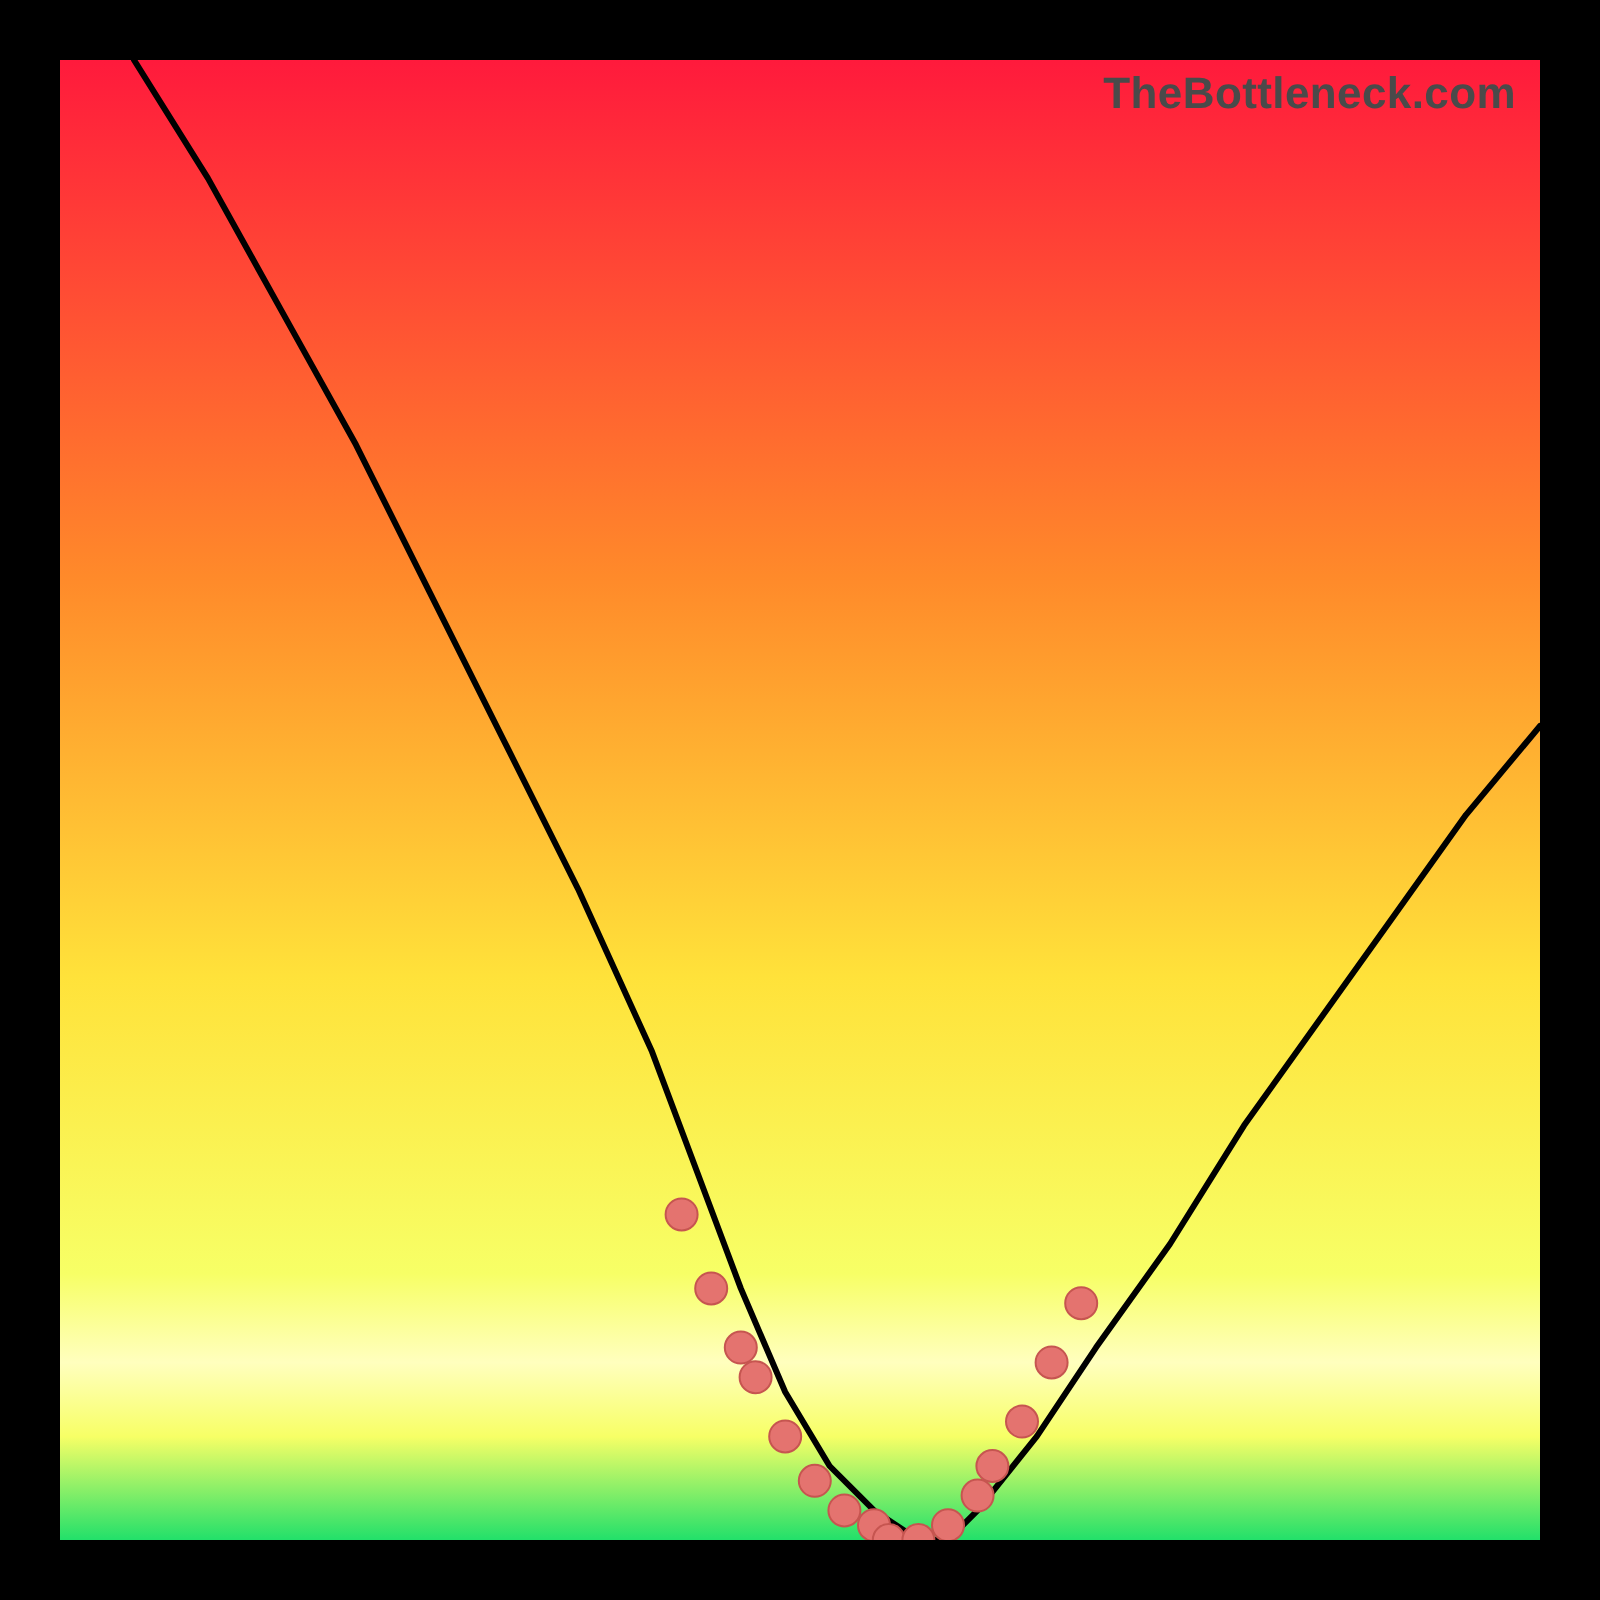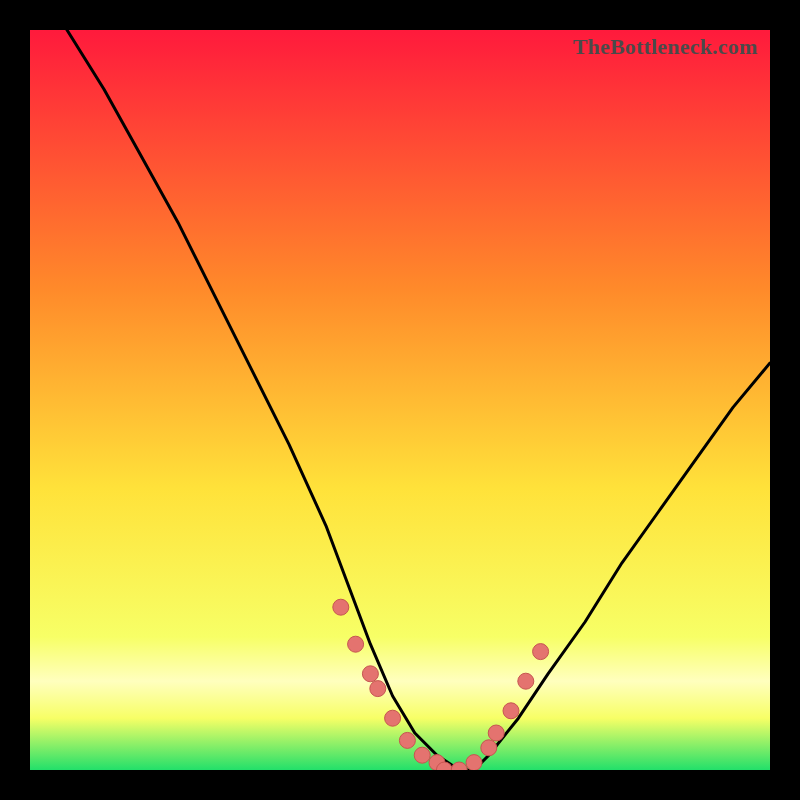--- a/index.html
+++ b/index.html
@@ -11,21 +11,20 @@
     overflow: hidden;
     font-family: Arial, Helvetica, sans-serif;
   }
   .frame {
     position: absolute;
     left: 30px;
     top: 30px;
     width: 740px;
     height: 531px;
     background: #eab308;
-    font-family: Liberation Serif, serif;
   }
   .plot {
     position: absolute;
     left: 0;
     top: 0;
     width: 740px;
     height: 740px;
   }
   .watermark {
     position: absolute;

